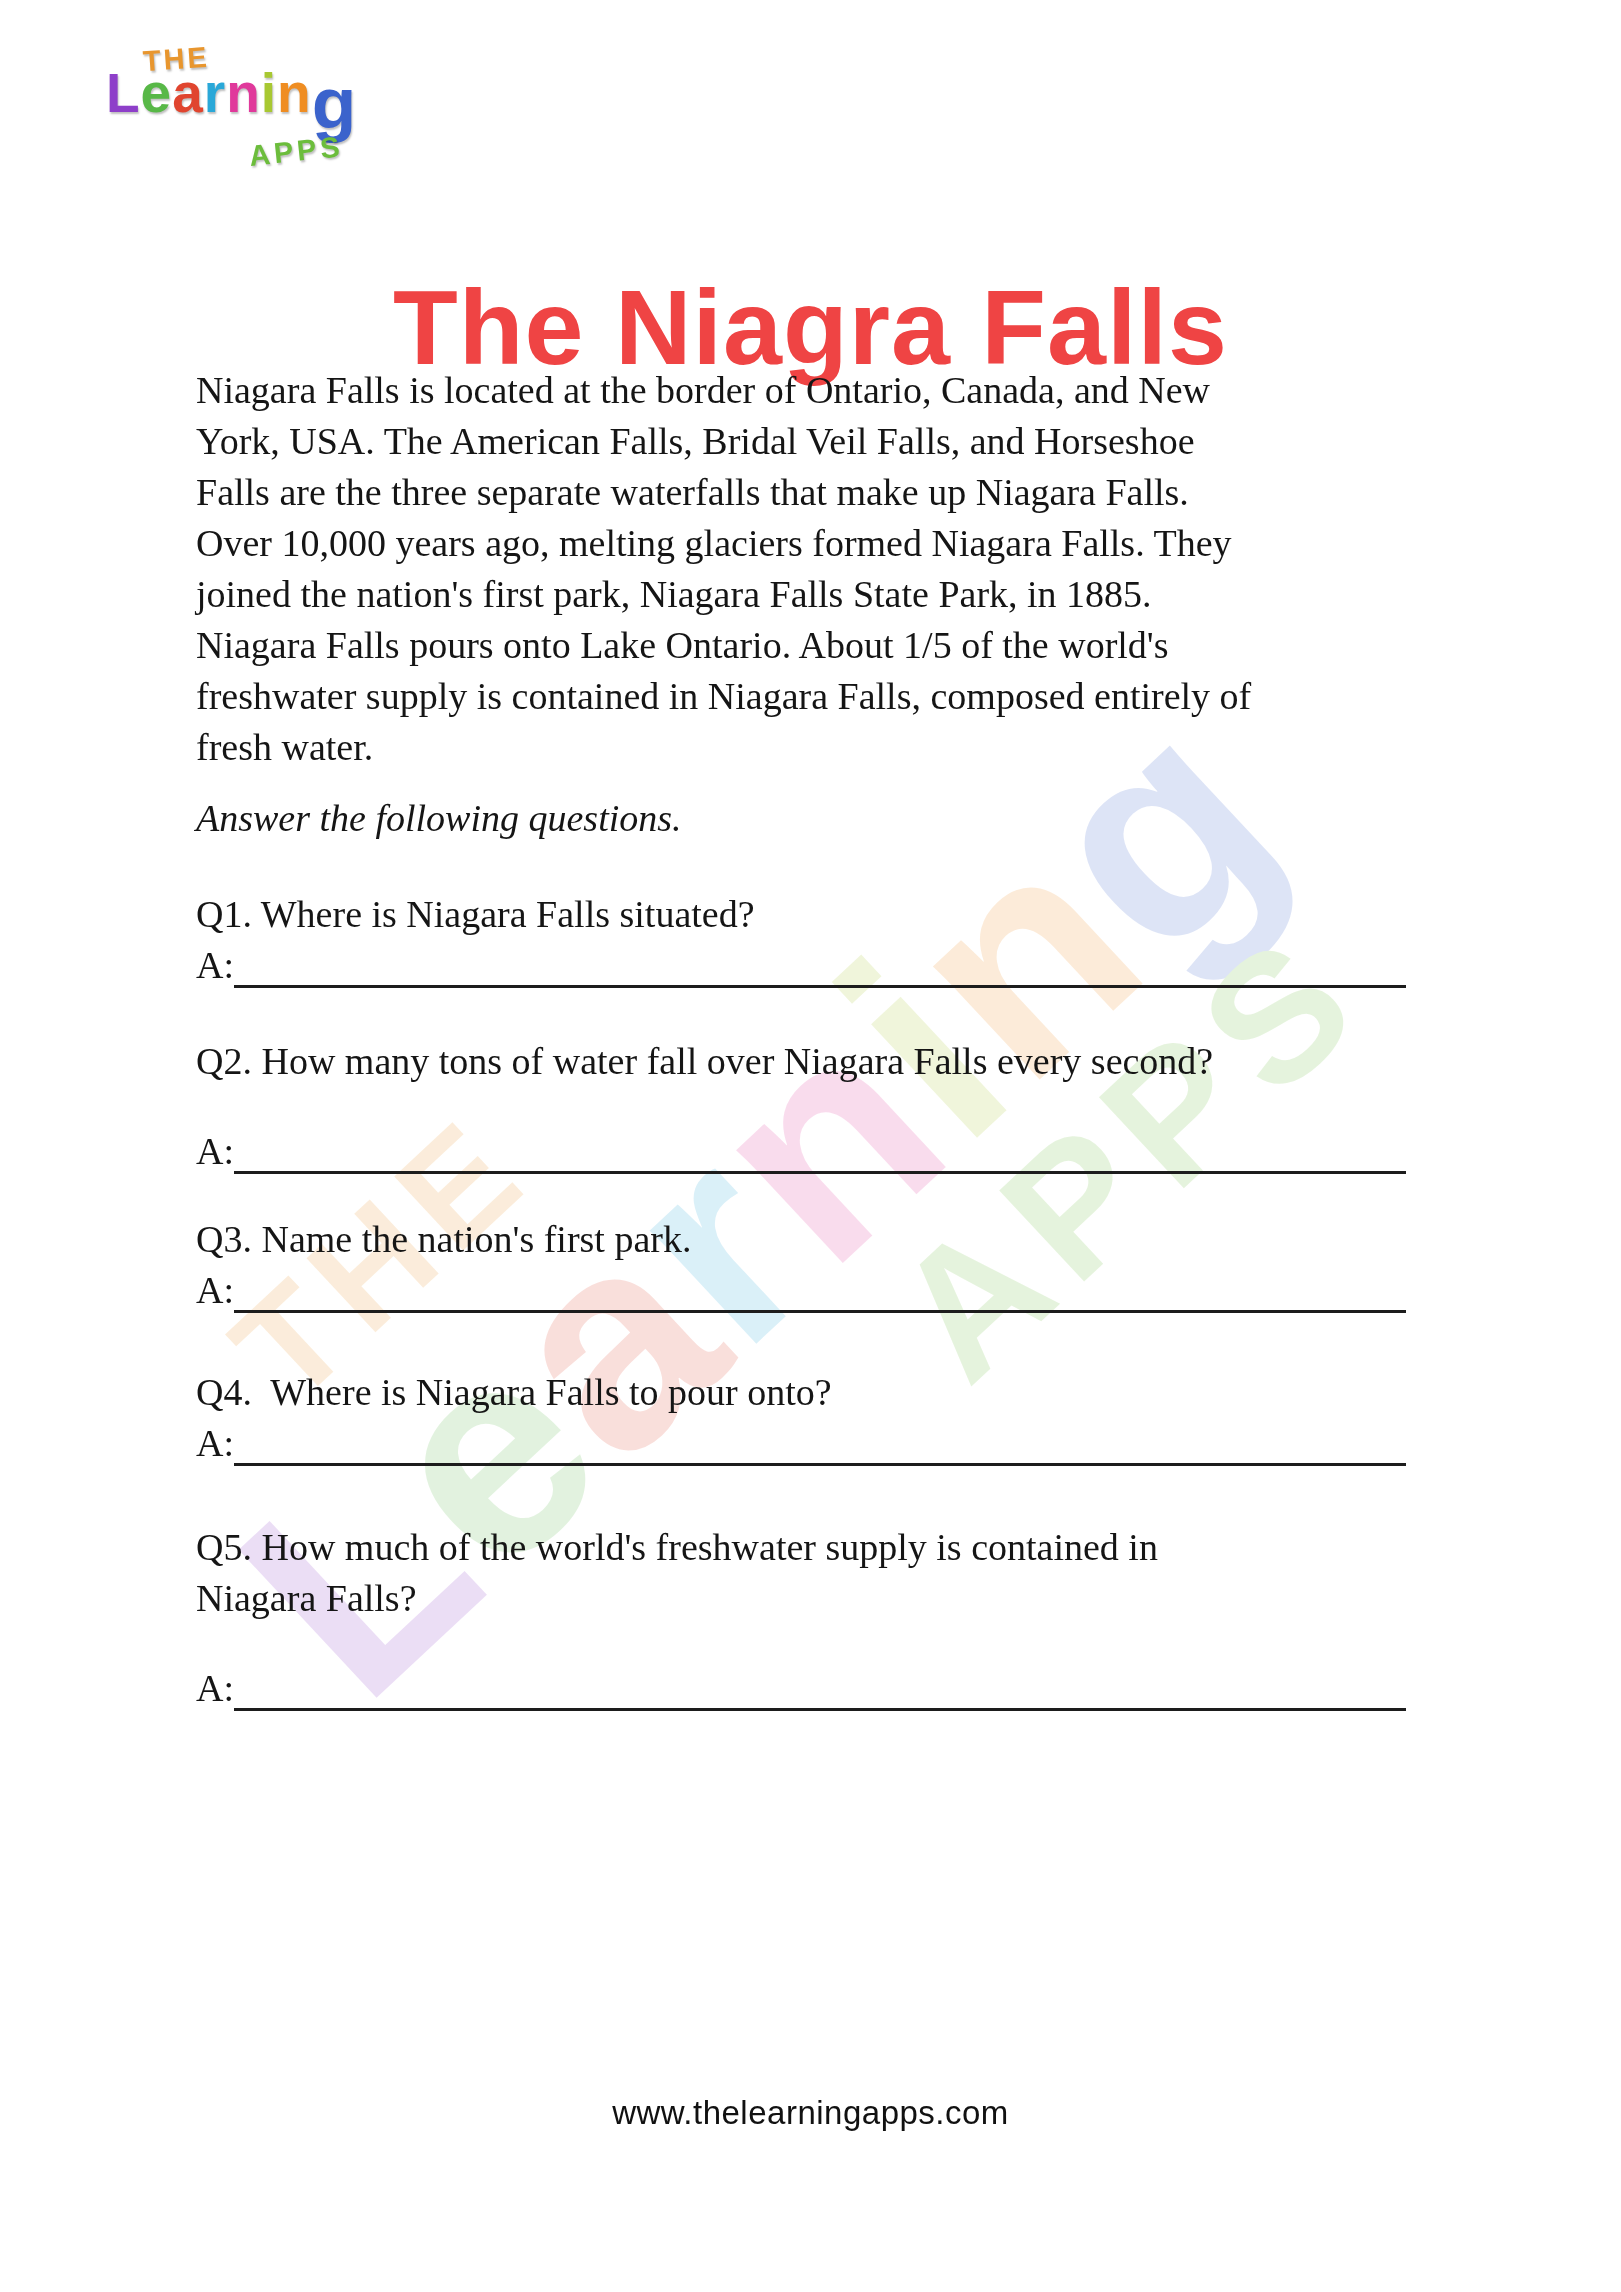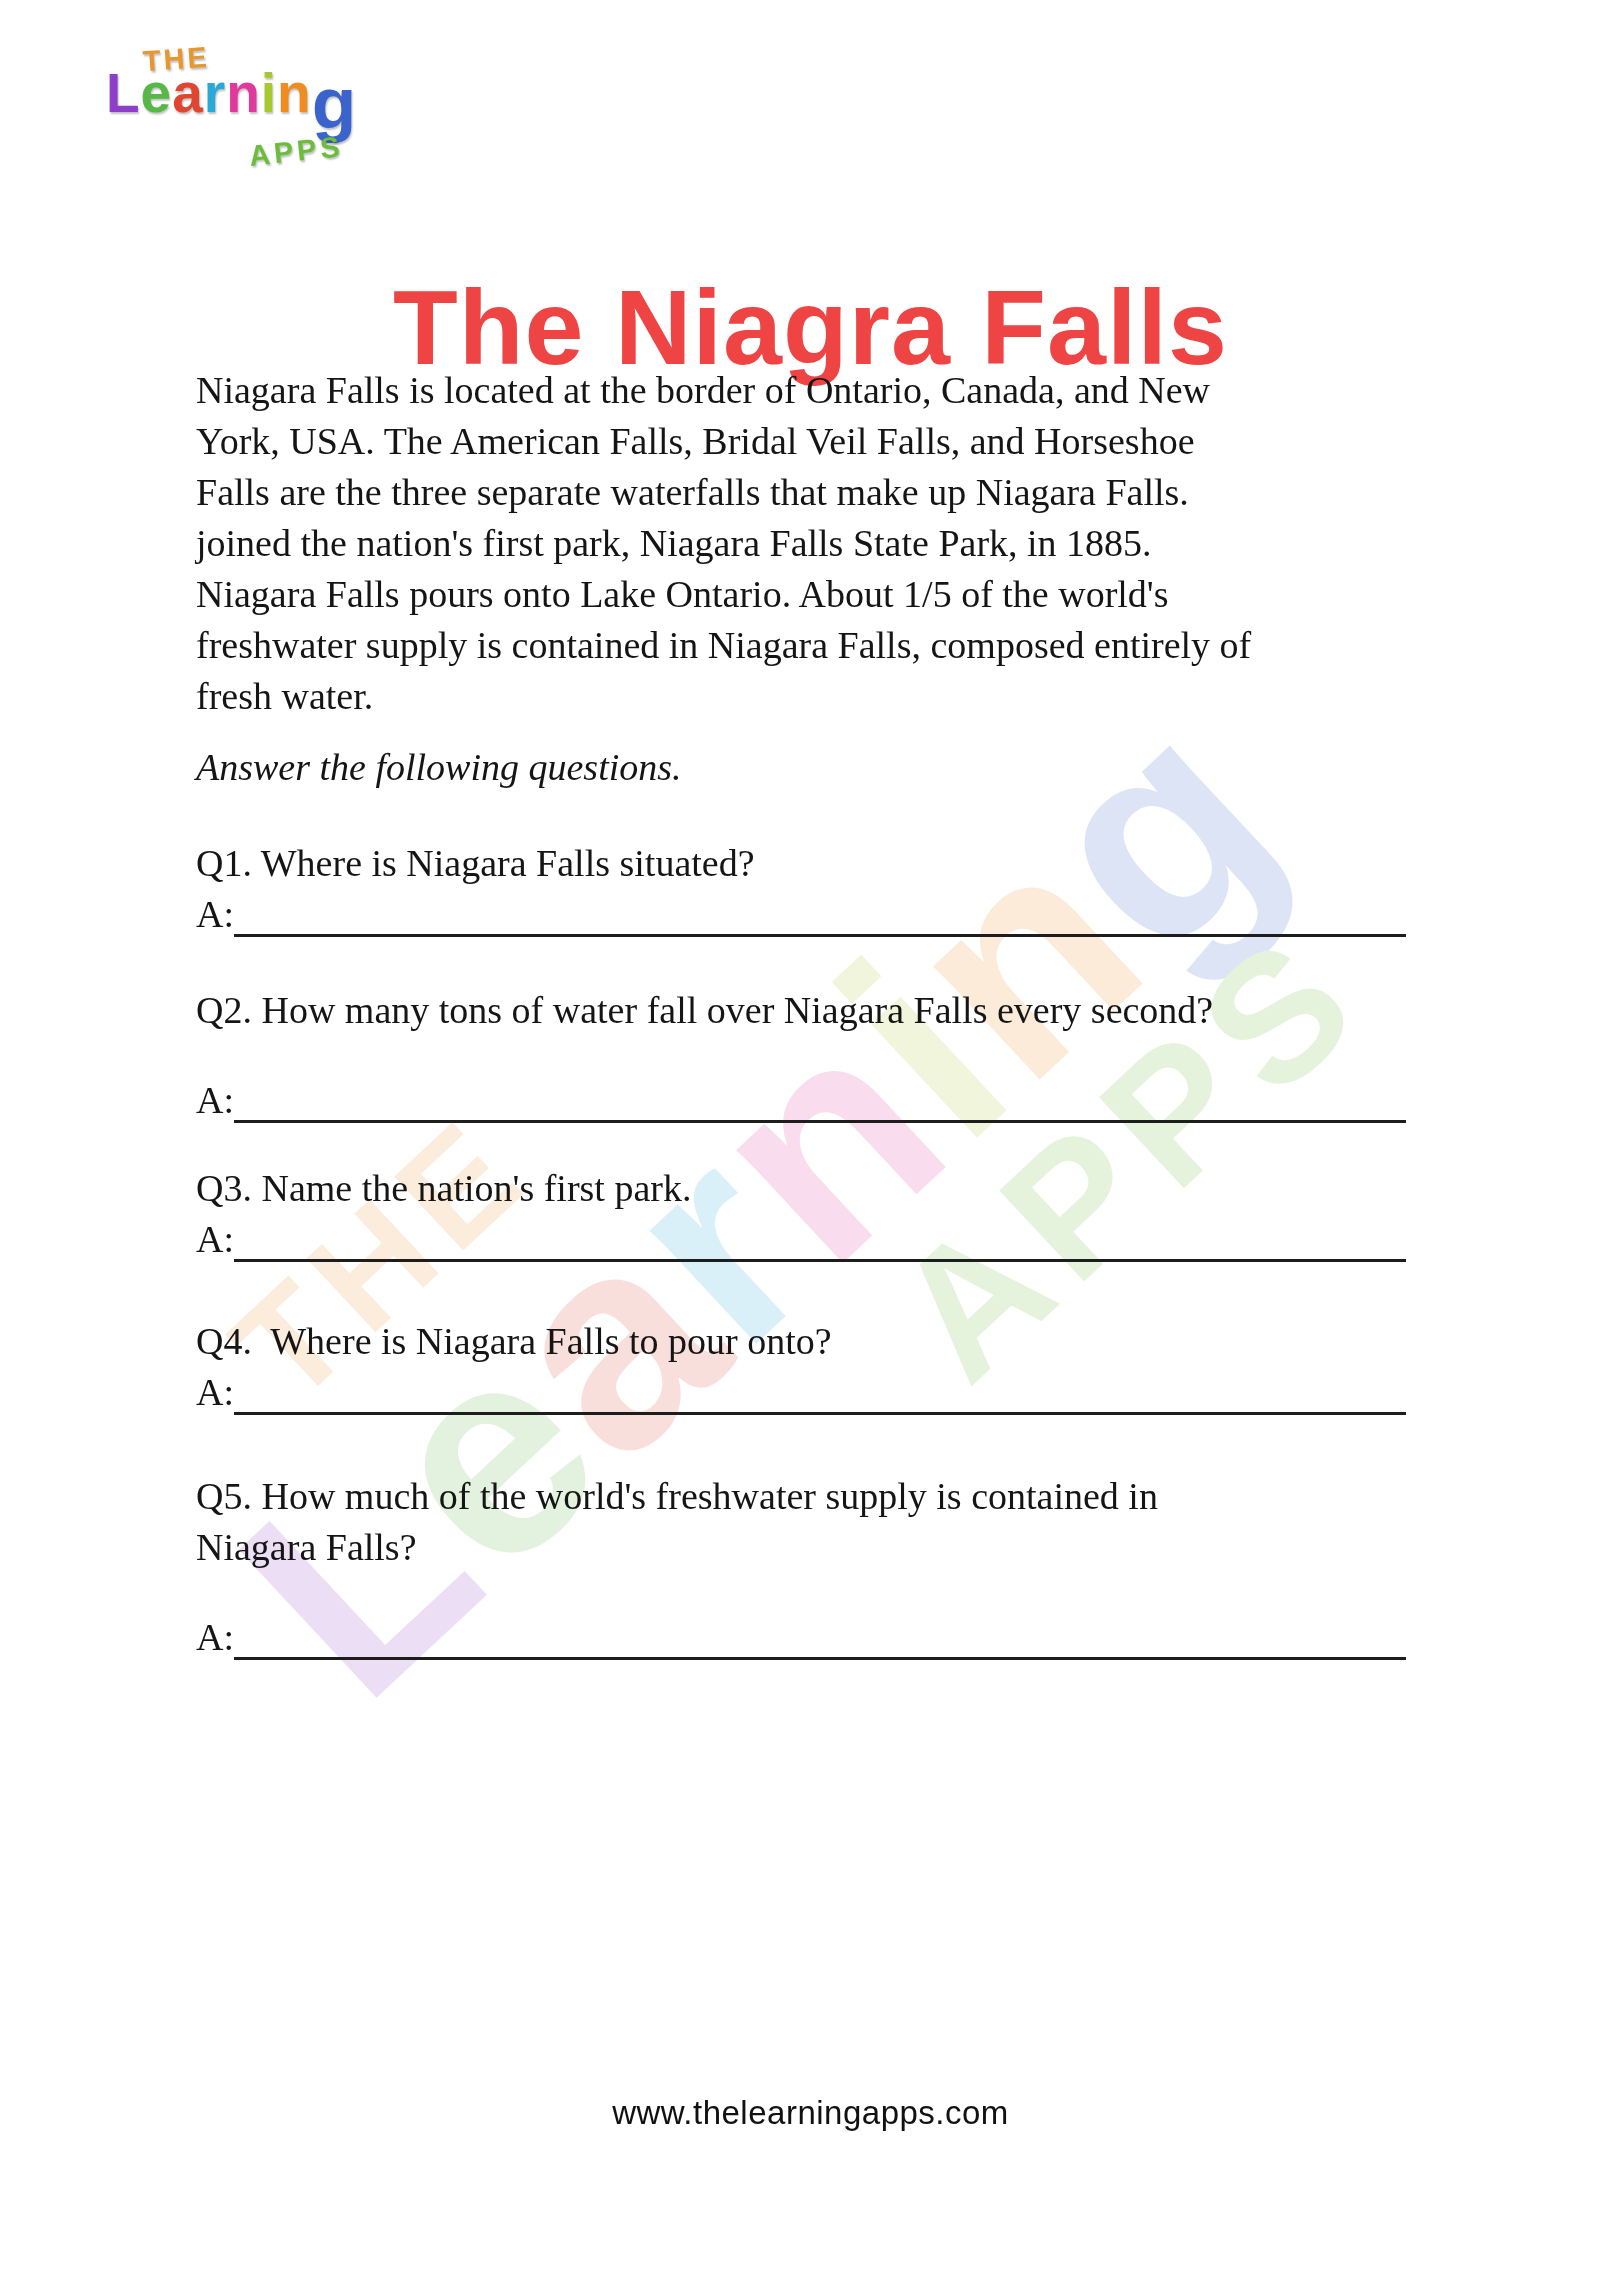--- a/index.html
+++ b/index.html
@@ -69,20 +69,21 @@
   </div>
   <div class="logo-apps bubble" style="color: rgb(108, 189, 60);">APPS</div>
 </div>
 
 <h1 class="title">The Niagra Falls</h1>
 
 <div class="content">
   <div class="para-line">Niagara Falls is located at the border of Ontario, Canada, and New</div>
   <div class="para-line">York, USA. The American Falls, Bridal Veil Falls, and Horseshoe</div>
   <div class="para-line">Falls are the three separate waterfalls that make up Niagara Falls.</div>
+  <div class="para-line">Over 10,000 years ago, melting glaciers formed Niagara Falls. They</div>
   <div class="para-line">joined the nation's first park, Niagara Falls State Park, in 1885.</div>
   <div class="para-line">Niagara Falls pours onto Lake Ontario. About 1/5 of the world's</div>
   <div class="para-line">freshwater supply is contained in Niagara Falls, composed entirely of</div>
   <div class="para-line">fresh water.</div>
 
   <div class="instruction">Answer the following questions.</div>
 
   <div class="question q1">Q1. Where is Niagara Falls situated?</div>
   <div class="answer">
     <span class="answer-label">A:</span>

